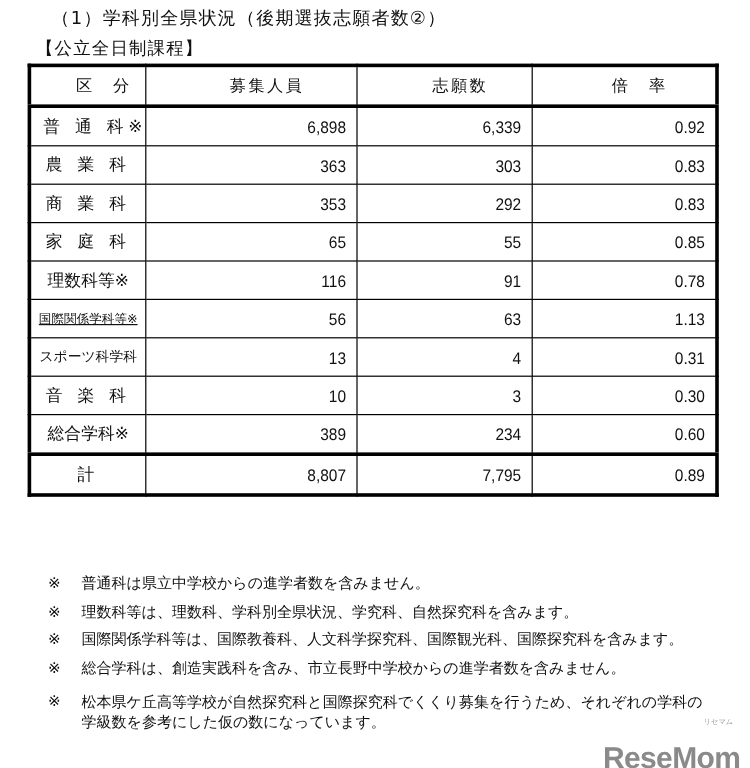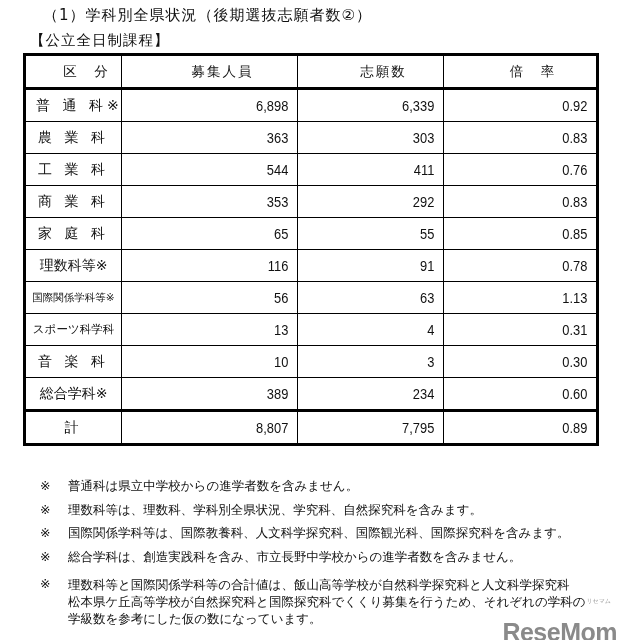--- a/index.html
+++ b/index.html
@@ -27,21 +27,21 @@
     height: 31px; padding: 0 10px;
     font-weight: normal;
     font-size: 14px;
     white-space: nowrap; overflow: hidden;
   }
   table.grid th { text-align: center; font-size: 13.5px; letter-spacing: 2px; padding-left: 36px; }
   table.grid thead tr { border-bottom: 3px solid #000; }
   table.grid tr.total { border-top: 3px solid #000; }
   td.cat { text-align: center; font-size: 13.5px; letter-spacing: 4px; }
   td.cat.tight { letter-spacing: 0; margin-left: 28px; }
-  td.cat.tiny { letter-spacing: 0; font-size: 10.5px; padding: 0 2px; }
+  td.cat.tiny { letter-spacing: 0; font-size: 10.5px; padding: 0 2px; text-decoration: underline; }
   td.cat.small { letter-spacing: 0; font-size: 11.5px; padding: 0 4px; }
   td.num {
     text-align: right;
     font-family: "Liberation Sans", sans-serif;
     font-size: 17px; padding-right: 12px;
     transform: scaleX(0.92); transform-origin: right center;
   }
   col.c1 { width: 97px; } col.c2 { width: 176px; }
   col.c3 { width: 146px; } col.c4 { width: 154px; }
   .notes { position: absolute; left: 40px; top: 478px; font-size: 12.5px; }
@@ -85,26 +85,20 @@
       <td class="cat">普 通 科※</td>
       <td class="num">6,898</td>
       <td class="num">6,339</td>
       <td class="num">0.92</td>
     </tr>
     <tr>
       <td class="cat">農 業 科</td>
       <td class="num">363</td>
       <td class="num">303</td>
       <td class="num">0.83</td>
-    </tr>
-    <tr>
-      <td class="cat">工 業 科</td>
-      <td class="num">544</td>
-      <td class="num">411</td>
-      <td class="num">0.76</td>
     </tr>
     <tr>
       <td class="cat">商 業 科</td>
       <td class="num">353</td>
       <td class="num">292</td>
       <td class="num">0.83</td>
     </tr>
     <tr>
       <td class="cat">家 庭 科</td>
       <td class="num">65</td>
@@ -163,21 +157,20 @@
     <span class="mark">※</span>
     <span class="body">国際関係学科等は、国際教養科、人文科学探究科、国際観光科、国際探究科を含みます。</span>
   </div>
   <div class="note">
     <span class="mark">※</span>
     <span class="body">総合学科は、創造実践科を含み、市立長野中学校からの進学者数を含みません。</span>
   </div>
   <div class="note multi">
     <span class="mark">※</span>
     <span class="body">
-      <div>理数科等と国際関係学科等の合計値は、飯山高等学校が自然科学探究科と人文科学探究科</div>
       <div>松本県ケ丘高等学校が自然探究科と国際探究科でくくり募集を行うため、それぞれの学科の</div>
       <div>学級数を参考にした仮の数になっています。</div>
     </span>
   </div>
 </div>
 
 <div class="logo-ruby">リセマム</div>
 <div class="logo">ReseMom</div>
 
 </body></html>

